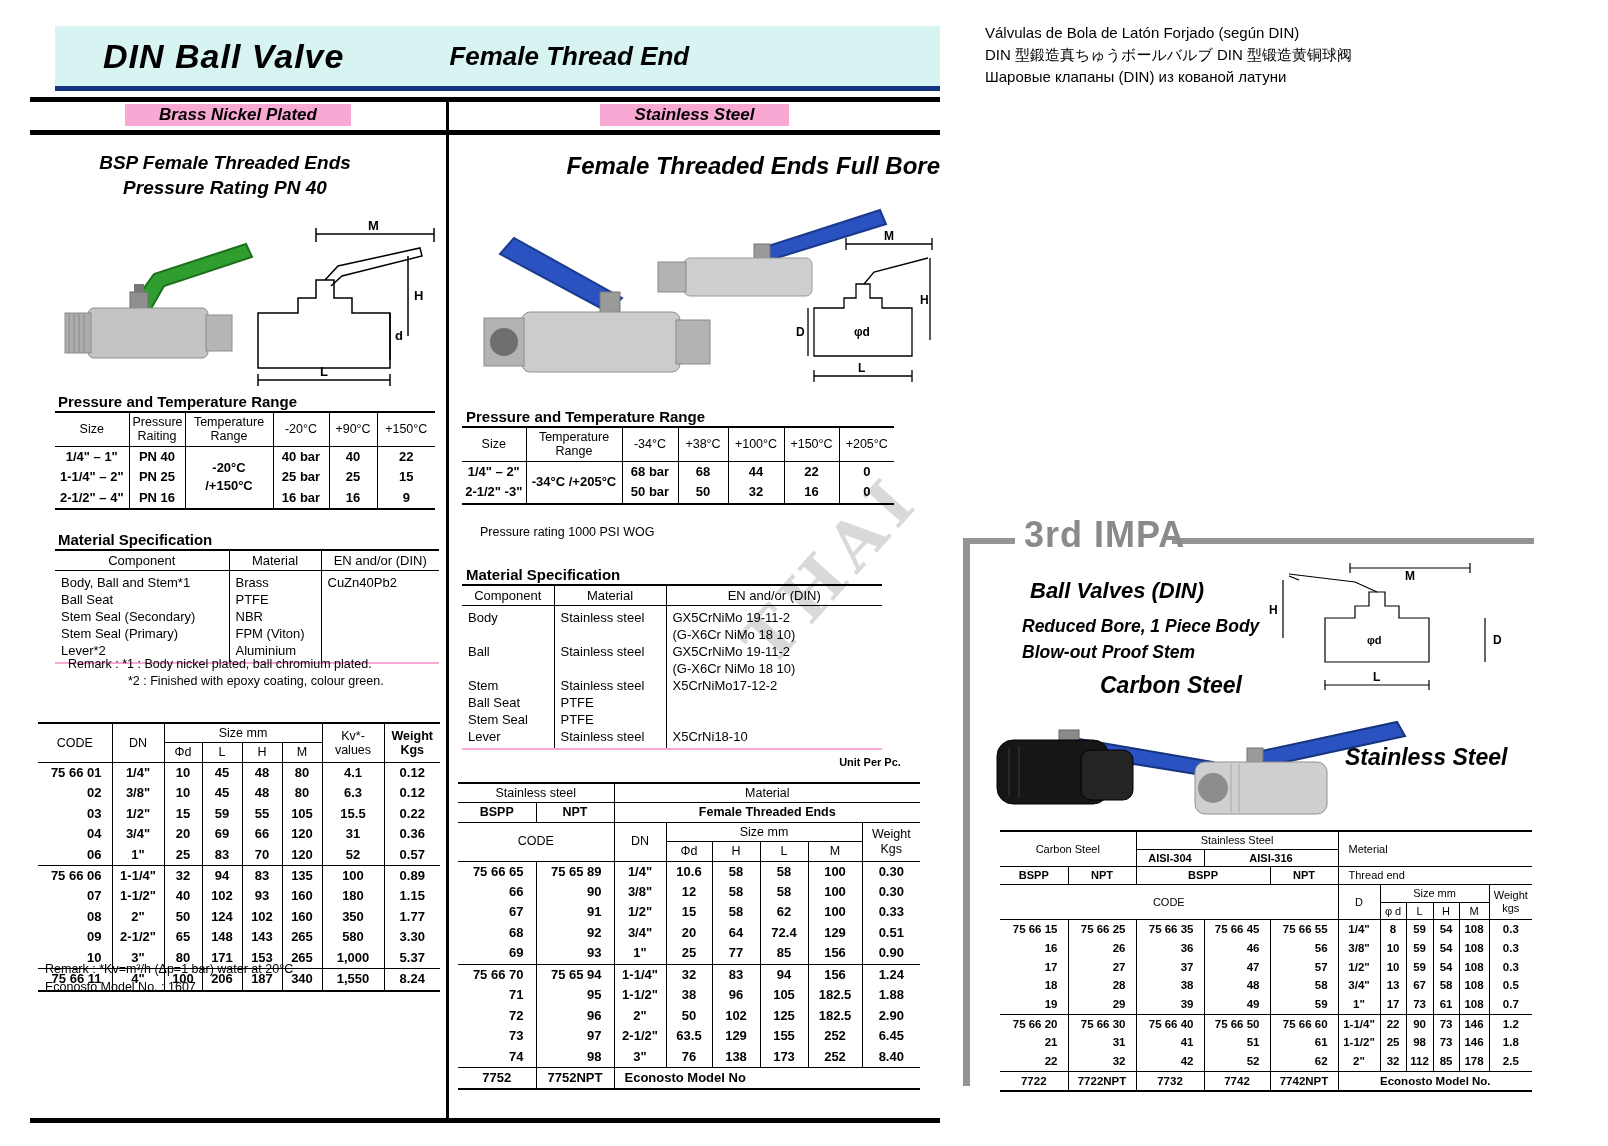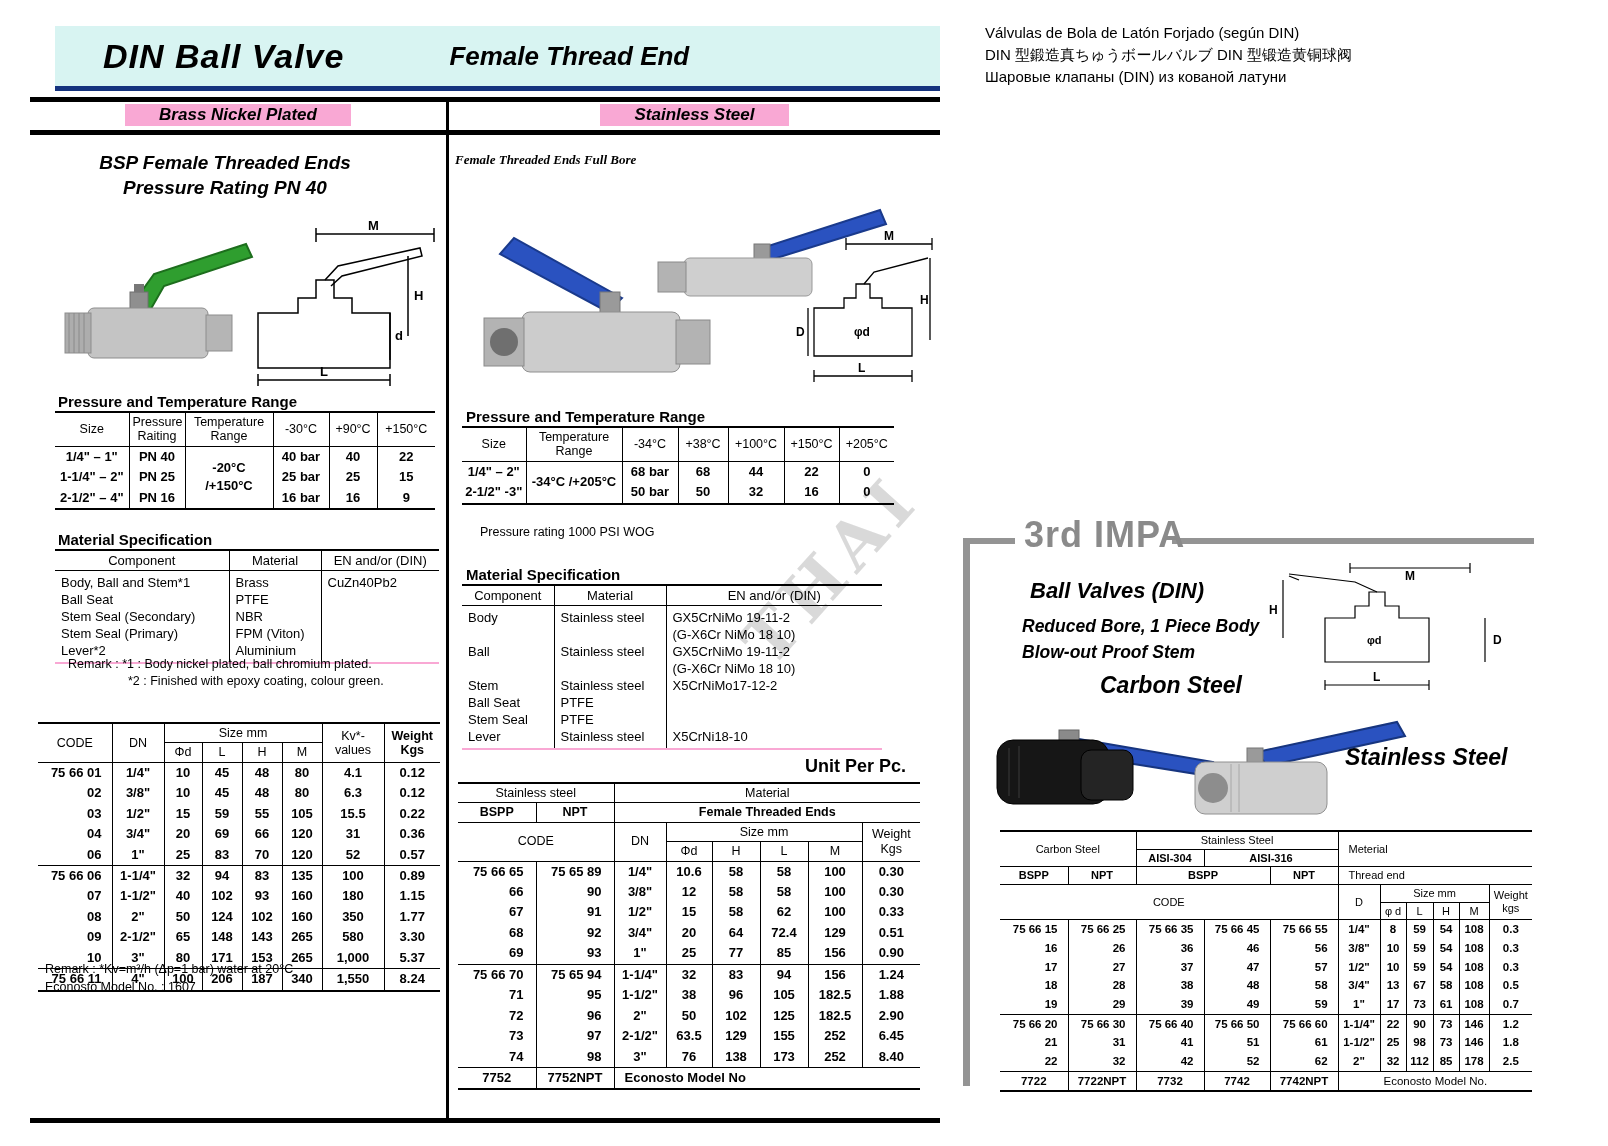--- a/index.html
+++ b/index.html
@@ -125,21 +125,21 @@
         <col style="width:88px">
         <col style="width:56px">
         <col style="width:48px">
         <col style="width:58px">
       </colgroup>
     <thead>
       <tr>
         <th class="nb">Size</th>
         <th class="nb">Pressure Raiting</th>
         <th class="nb">Temperature Range</th>
-        <th class="nb">-30°C</th>
+        <th class="nb">-20°C</th>
         <th class="nb">+90°C</th>
         <th class="nb">+150°C</th>
       </tr>
     </thead>
     <tbody>
       <tr>
         <td>1/4" – 1"</td>
         <td>PN 40</td>
         <td rowspan="3">-20°C /+150°C</td>
         <td>40 bar</td>
@@ -347,21 +347,21 @@
           <td>187</td>
           <td>340</td>
           <td>1,550</td>
           <td>8.24</td>
         </tr>
       </tbody>
   </table>
   <div class="abs small-note" style="left:45px;top:962px;">Remark : *Kv=m³/h (Δp=1 bar) water at 20°C</div>
   <div class="abs small-note" style="left:45px;top:980px;">Econosto Model No. : 1607</div>
 
-  <div class="abs bi" style="left:455px;top:152px;width:485px;text-align:left;font-size:13px;font-family:Liberation Serif, serif;">Female Threaded Ends Full Bore</div>
+  <div class="abs bi" style="left:455px;top:152px;width:485px;text-align:right;font-size:24px;">Female Threaded Ends Full Bore</div>
 
   <svg class="abs" style="left:462px;top:180px;" width="476" height="218" viewBox="0 0 476 218">
 
     <g>
       <path d="M160,118 L52,58 L38,74 L146,132 Z" fill="#2a52c0" stroke="#1a3a8c" stroke-width="2"></path>
       <rect x="138" y="112" width="20" height="22" fill="#9a9a9a" stroke="#777"></rect>
       <rect x="60" y="132" width="158" height="60" rx="8" fill="#cccccc" stroke="#909090"></rect>
       <rect x="22" y="138" width="40" height="48" fill="#b3b3b3" stroke="#8a8a8a"></rect>
       <circle cx="42" cy="162" r="14" fill="#6f6f6f"></circle>
       <rect x="214" y="140" width="34" height="44" fill="#b3b3b3" stroke="#8a8a8a"></rect>
@@ -481,21 +481,21 @@
             <div>GX5CrNiMo 19-11-2</div>
             <div>(G-X6Cr NiMo 18 10)</div>
             <div>X5CrNiMo17-12-2</div>
             <div>&nbsp;</div>
             <div>&nbsp;</div>
             <div>X5CrNi18-10</div>
           </td>
       </tr>
     </tbody>
   </table>
-  <div class="abs b" style="left:805px;top:756px;width:130px;text-align:left;font-size:18px;">Unit Per Pc.</div>
+  <div class="abs b" style="left:805px;top:756px;width:130px;text-align:center;font-size:11px;">Unit Per Pc.</div>
 
   <table id="tbl-mid-codes" class="cat abs" style="left:458px;top:782px;width:462px;">
     <colgroup>
         <col style="width:78px">
         <col style="width:78px">
         <col style="width:52px">
         <col style="width:46px">
         <col style="width:48px">
         <col style="width:48px">
         <col style="width:54px">
@@ -842,18 +842,18 @@
           <td>2.5</td>
         </tr>
       </tbody>
     <tfoot>
       <tr>
         <td>7722</td>
         <td>7722NPT</td>
         <td>7732</td>
         <td>7742</td>
         <td>7742NPT</td>
-        <td colspan="6" style="font-weight:normal;">Econosto Model No.</td>
+        <td colspan="6" style="font-weight:bold;">Econosto Model No.</td>
       </tr>
     </tfoot>
   </table>
 
 </div>
 
 </body></html>

